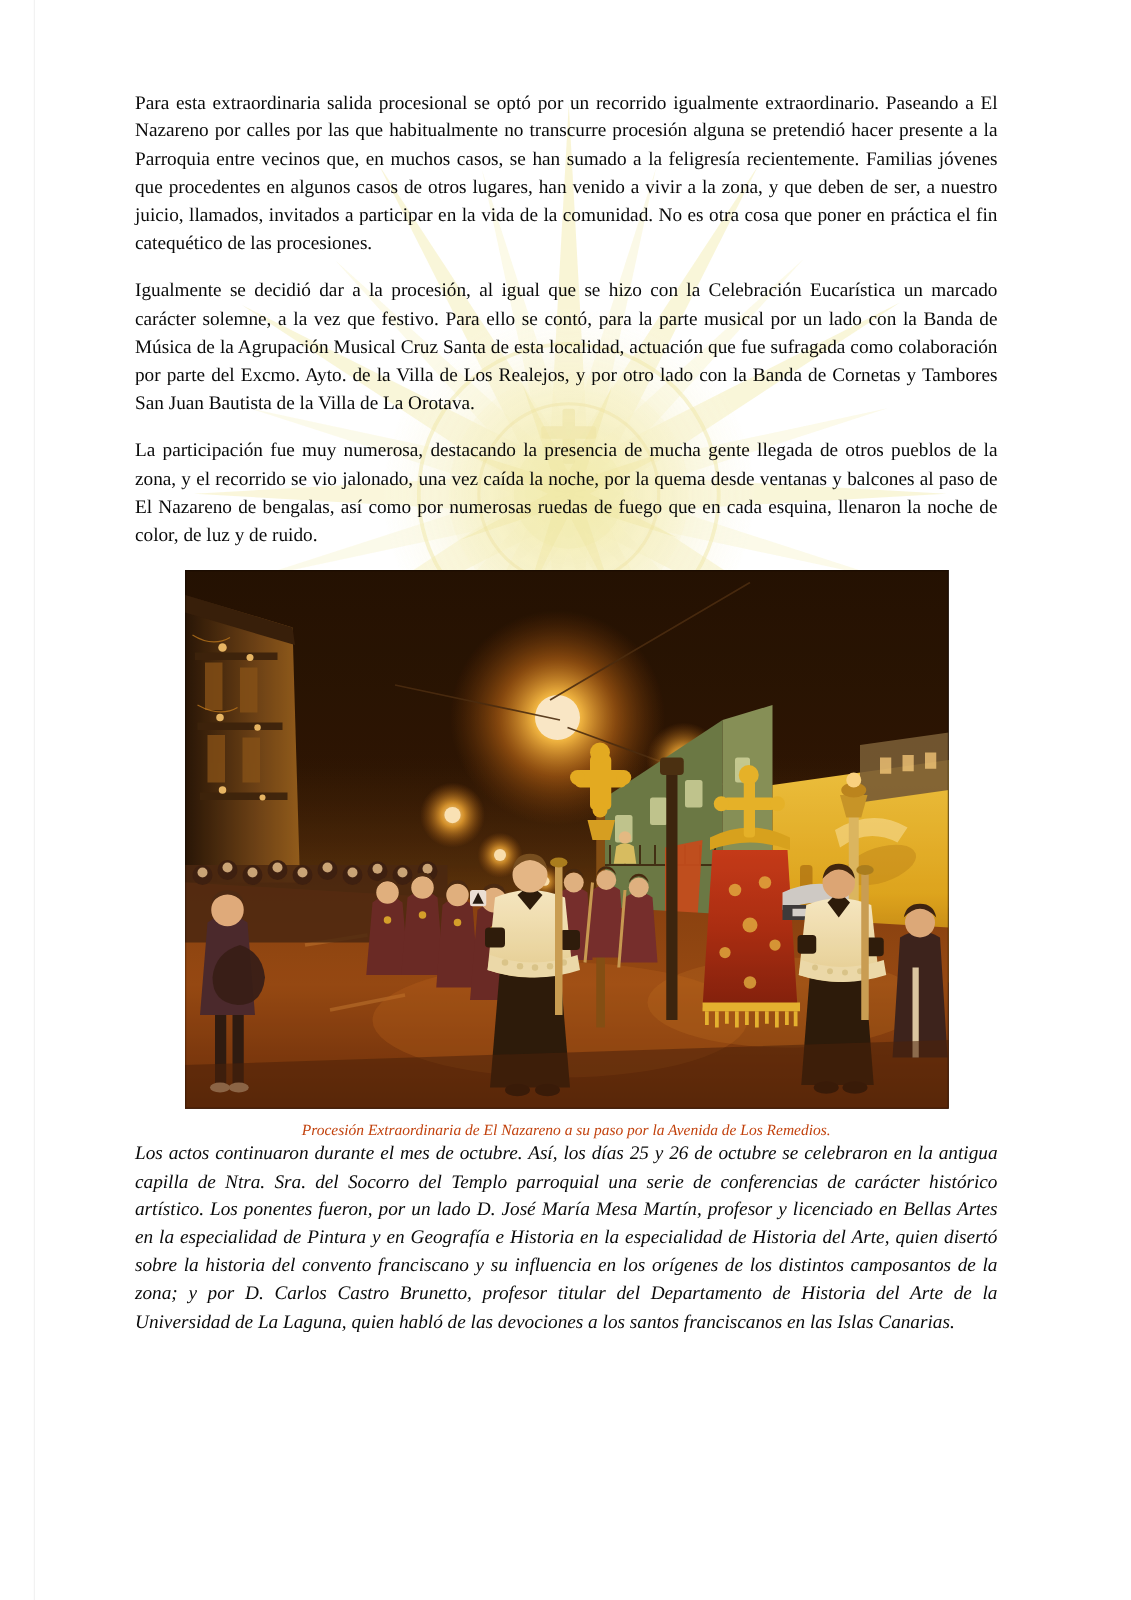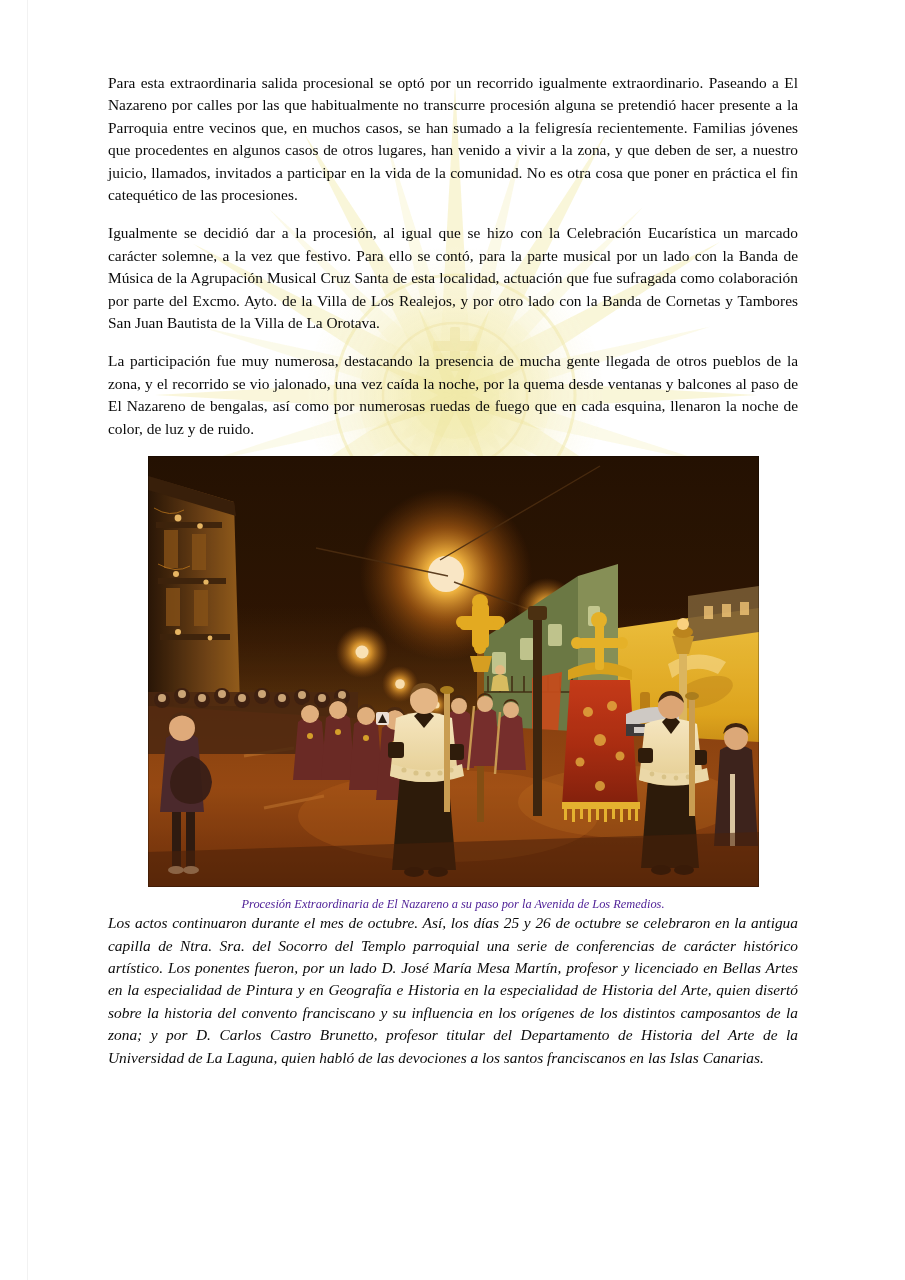--- a/index.html
+++ b/index.html
@@ -87,21 +87,21 @@
     background: #120703;
   }
   .photo-wrap svg { display: block; }
 
   .caption {
     margin: 9px 0 0 0;
     text-align: center;
     font-style: italic;
     font-size: 12.4px;
     line-height: 16px;
-    color: #4c1d95;
+    color: #c2410c;
   }
 
   .after-figure { margin-top: 17px; font-style: italic; }
 </style>
 </head>
 <body>
 
 <div class="page">
 
   <div class="edge-rule"></div>

